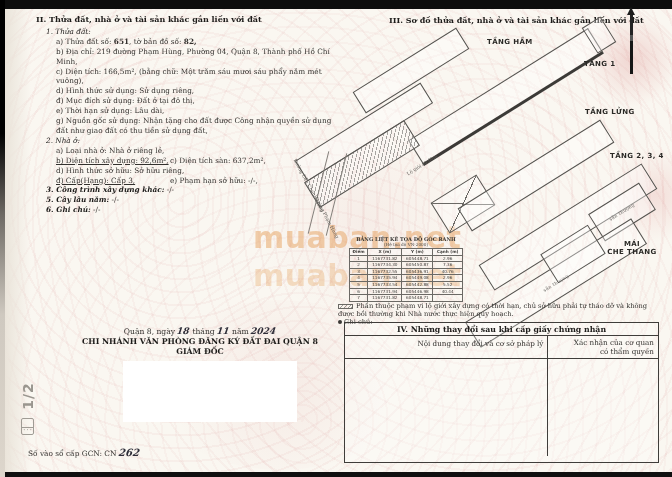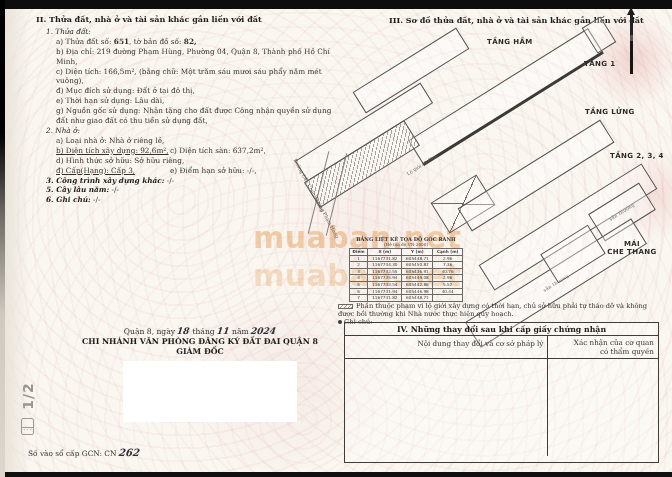--- a/index.html
+++ b/index.html
@@ -125,34 +125,35 @@
   <div class="watermark" style="left:253px; top:220px;">muaban.net</div>
   <div class="watermark w2" style="left:253px; top:258px;">muaban.net</div>
 
   <div id="sec2">
     <div class="title">II. Thửa đất, nhà ở và tài sản khác gắn liền với đất</div>
 
     <div class="h-num">1. Thửa đất:</div>
     <div class="ln"><span>a) Thửa đất số: </span><b>651</b><span>, tờ bản đồ số: </span><b>82,</b></div>
     <div class="ln">b) Địa chỉ: 219 đường Phạm Hùng, Phường 04, Quận 8, Thành phố Hồ Chí Minh,</div>
     <div class="ln">c) Diện tích: 166,5m², (bằng chữ: Một trăm sáu mươi sáu phẩy năm mét vuông),</div>
+    <div class="ln">d) Hình thức sử dụng: Sử dụng riêng,</div>
     <div class="ln">đ) Mục đích sử dụng: Đất ở tại đô thị,</div>
     <div class="ln">e) Thời hạn sử dụng: Lâu dài,</div>
     <div class="ln">g) Nguồn gốc sử dụng: Nhận tặng cho đất được Công nhận quyền sử dụng đất như giao đất có thu tiền sử dụng đất,</div>
 
     <div class="h-num">2. Nhà ở:</div>
     <div class="ln">a) Loại nhà ở: Nhà ở riêng lẻ,</div>
     <div class="row">
       <div class="half">b) Diện tích xây dựng: 92,6m²,</div>
       <div>c) Diện tích sàn: 637,2m²,</div>
     </div>
     <div class="ln">d) Hình thức sở hữu: Sở hữu riêng,</div>
     <div class="row">
       <div class="half">đ) Cấp(Hạng): Cấp 3,</div>
-      <div>e) Điểm hạn sở hữu: -/-,</div>
+      <div>e) Phạm hạn sở hữu: -/-,</div>
     </div>
 
     <div class="item"><b>3. Công trình xây dựng khác:</b><span> -/-</span></div>
     <div class="item"><b>5. Cây lâu năm:</b><span> -/-</span></div>
     <div class="item"><b>6. Ghi chú:</b><span> -/-</span></div>
   </div>
 
   <div id="signing">
     <div class="date">
       <span>Quận 8, ngày</span>

